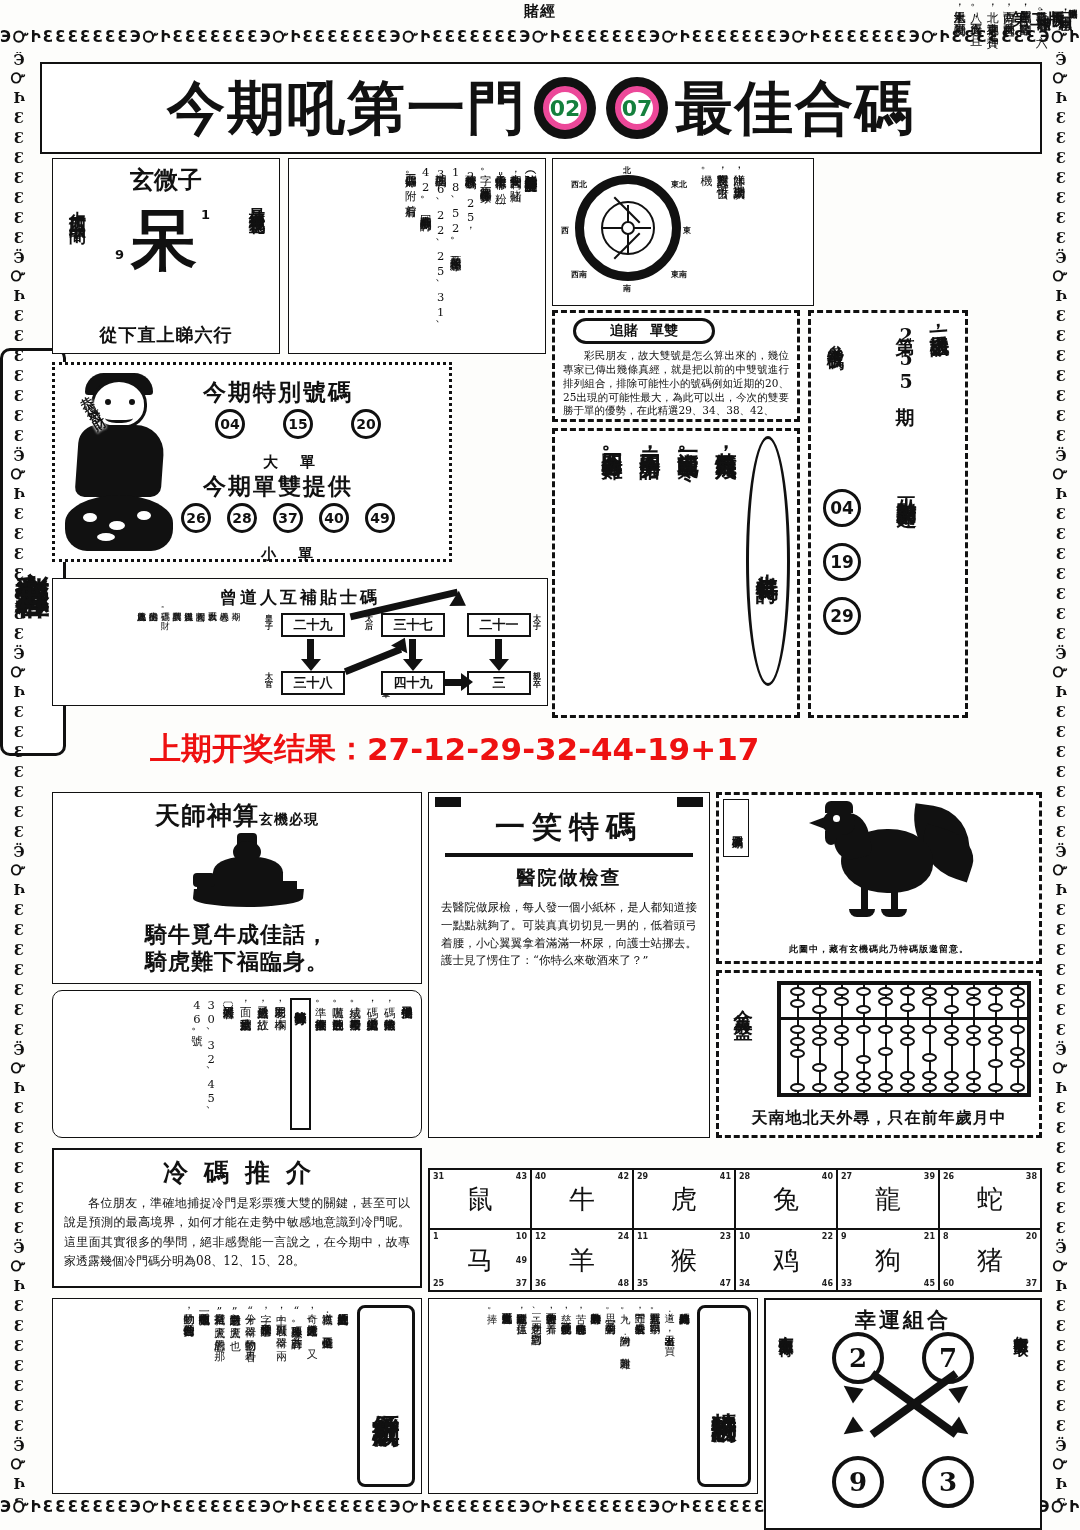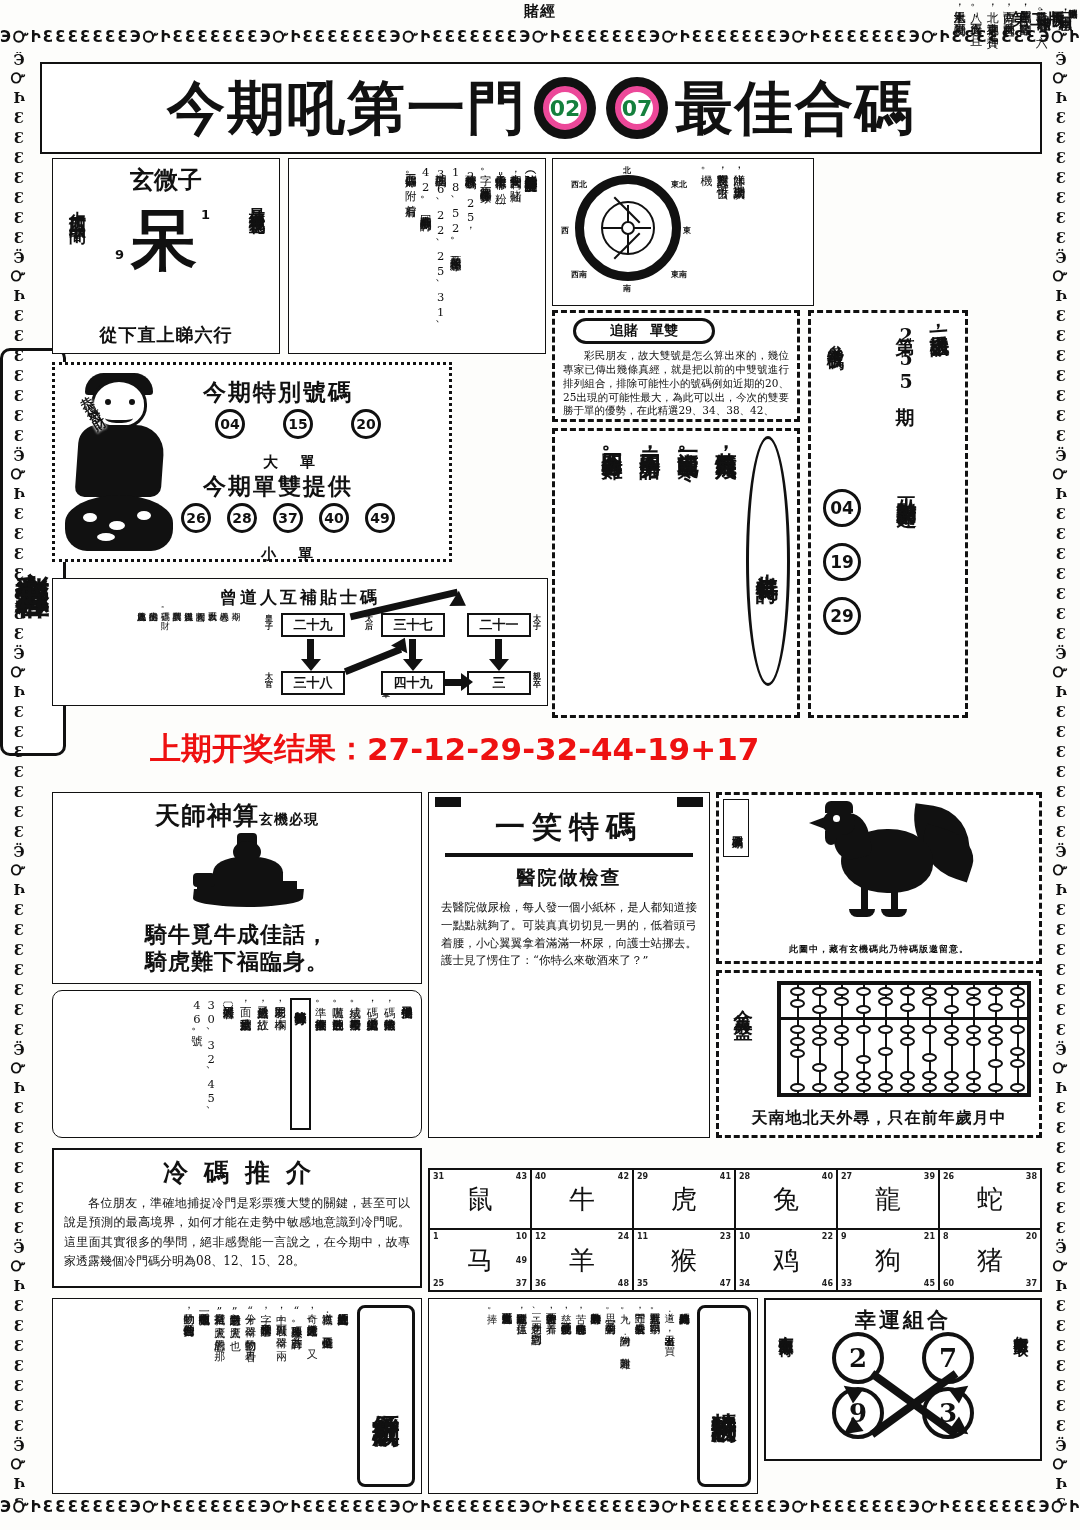--- a/index.html
+++ b/index.html
@@ -498,21 +498,21 @@
   #p-temashi .cols {
     position:absolute; left:6px; top:6px; right:66px; bottom:6px;
     display:flex; flex-direction:row-reverse; gap:2px;
     font-size:10.5px; line-height:1.22;
   }
   #p-temashi .cols > div { writing-mode:vertical-rl; text-orientation:upright; height:100%; font-family:"DejaVu Serif", serif; }
   #p-temashi .stamp { width:54px; height:182px; }
   #p-temashi .stamp span { font-size:25px; }
 
   
-  #p-lucky { left:764px; top:1298px; width:278px; height:163px; }
+  #p-lucky { left:764px; top:1298px; width:278px; height:232px; }
   #p-lucky .ttl {
     position:absolute; left:0; right:0; top:6px; text-align:center;
     font-size:21px; font-weight:bold; letter-spacing:3px;
     font-family:"DejaVu Serif", serif;
   }
   .lucky-ball {
     position:absolute; width:52px; height:52px; border-radius:50%;
     border:4px solid #111; background:#fff;
     display:flex; align-items:center; justify-content:center;
     font-size:26px; font-weight:bold; font-family:"DejaVu Serif", serif;

